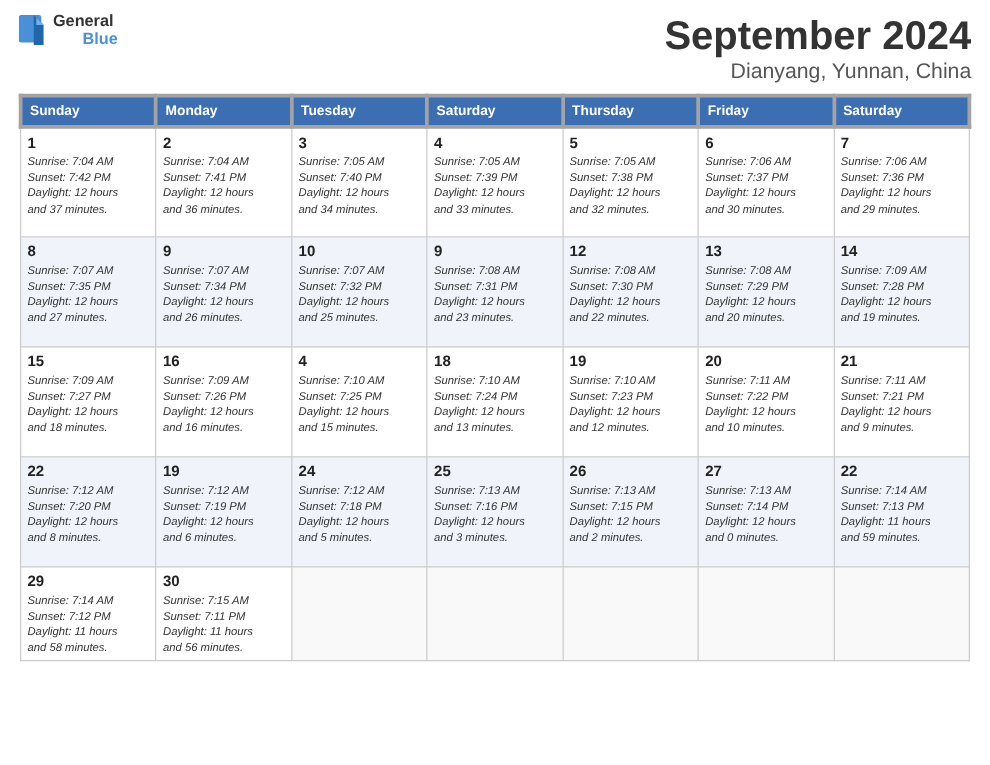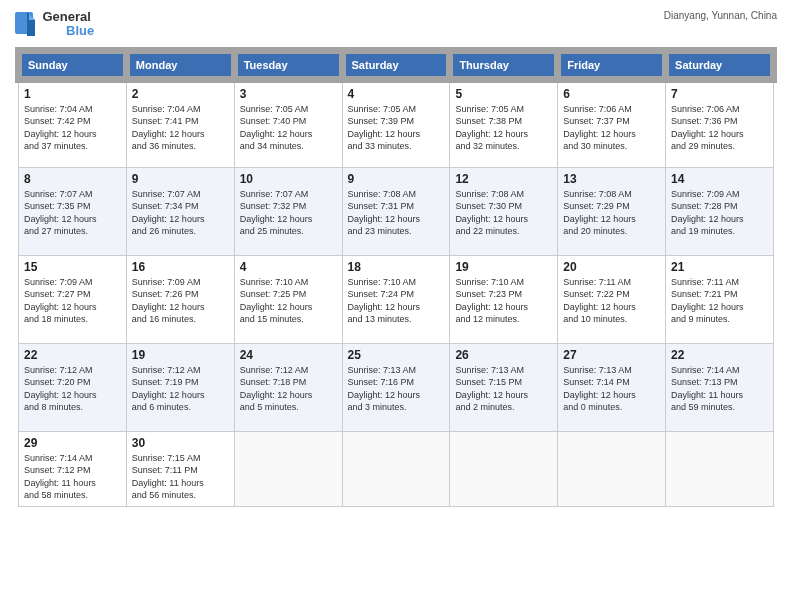--- a/index.html
+++ b/index.html
@@ -42,36 +42,36 @@
     }
     .title-section {
       text-align: right;
     }
     .month-title {
       font-size: 32px;
       font-weight: bold;
       color: #333;
     }
     .location {
-      font-size: 10px;
+      font-size: 17px;
       color: #555;
     }
     .calendar {
       width: 100%;
       border-collapse: collapse;
       font-size: 9.5px;
     }
     .calendar th {
       background: #3c6eb4;
       color: white;
       text-align: left;
       padding: 5px 6px;
       font-size: 11px;
       font-weight: bold;
-      border: 7px solid #a3a3a3;
+      border: 3px solid #a3a3a3;
     }
     .calendar td {
       border: 1px solid #ccc;
       vertical-align: top;
       padding: 4px 5px;
       width: calc(100% / 7);
       height: 88px;
     }
     .calendar tr:nth-child(even) td {
       background: #f0f4fa;
@@ -83,20 +83,21 @@
       font-size: 12px;
       font-weight: bold;
       color: #222;
       display: block;
       margin-bottom: 2px;
     }
     .day-info {
       color: #333;
       line-height: 1.4;
       font-size: 9px;
+      font-style: italic;
     }
     .empty-cell {
       background: #f9f9f9 !important;
     }
     .last-row td {
       height: 70px;
       margin-top: 28px;
     }
   </style>
 </head>
@@ -109,20 +110,21 @@
         <rect x="0" y="0" width="18" height="22" rx="2" fill="#4a90d9"></rect>
         <polygon points="12,0 20,8 20,24 12,24" fill="#2266aa"></polygon>
         <polygon points="14,2 20,8 14,8" fill="#6aafee"></polygon>
       </svg>
       <div class="logo-text">
         <span>General</span>
         <span>Blue</span>
       </div>
     </div>
     <div class="title-section">
+      <div class="month-title">September 2024</div>
       <div class="location">Dianyang, Yunnan, China</div>
     </div>
   </div>
 
   <table class="calendar">
     <thead>
       <tr>
       <th>Sunday</th>
           <th>Monday</th>
           <th>Tuesday</th>

